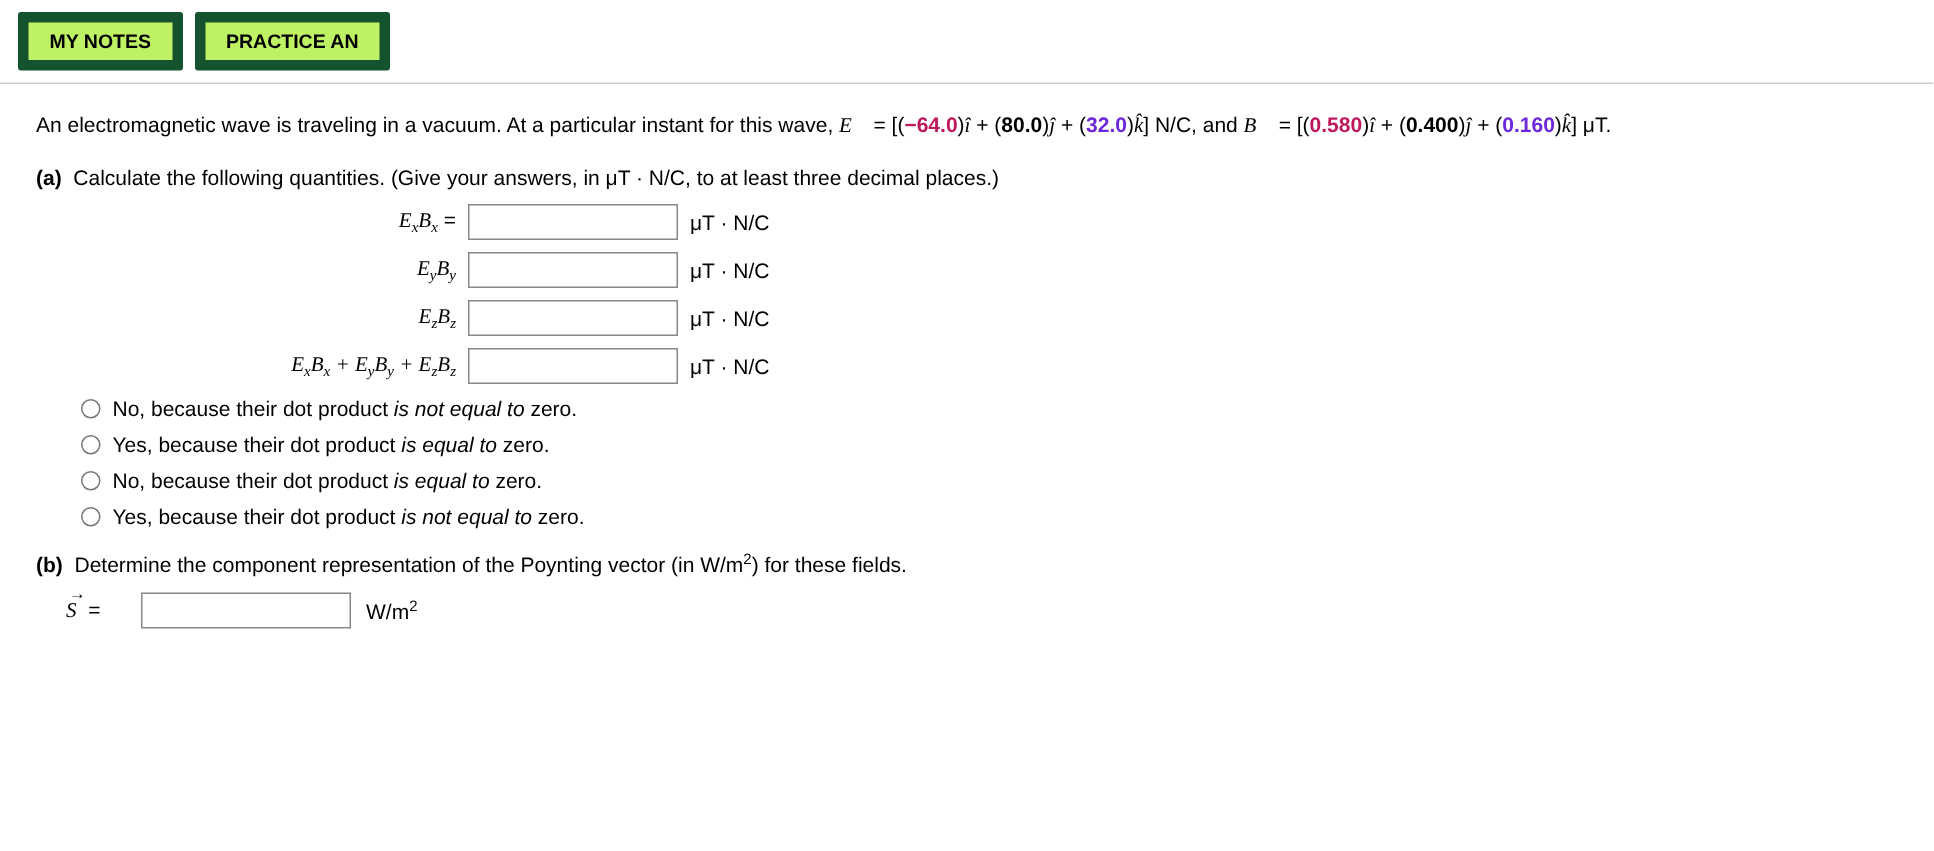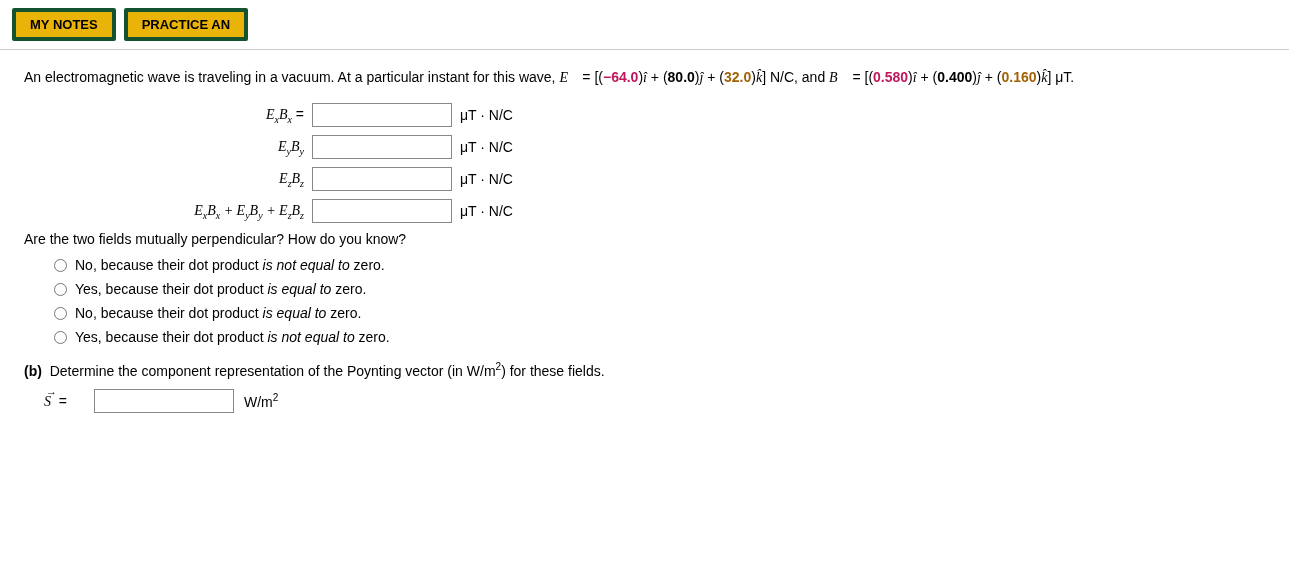--- a/index.html
+++ b/index.html
@@ -36,22 +36,22 @@
     .problem-code {
       font-weight: bold;
       font-size: 14px;
     }
     .header-right {
       display: flex;
       align-items: center;
       gap: 8px;
     }
     .btn-header {
-      border: 4px solid #14532d;
-      background: #eab308;
+      border: 7px solid #14532d;
+      background: #bef264;
       padding: 5px 14px;
       font-size: 13px;
       cursor: pointer;
       font-weight: bold;
       border-radius: 2px;
       white-space: nowrap;
     }
 
     .content {
       padding: 16px 24px;
@@ -157,21 +157,21 @@
       padding: 4px 12px;
       font-size: 13px;
       cursor: pointer;
       font-weight: bold;
     }
 
     sup { font-size: 10px; }
     sub { font-size: 10px; }
     .highlight-blue { color: #be185d; font-weight: bold; }
     .highlight-red { color: #000000; font-weight: bold; }
-    .highlight-green { color: #a16207; font-weight: bold; }
+    .highlight-green { color: #6d28d9; font-weight: bold; }
 
     .math-inline { font-family: "Times New Roman", serif; font-style: italic; }
   </style>
 </head>
 <body>
 
 <div class="header">
   <div class="header-right">
     <button class="btn-header">MY NOTES</button>
     <button class="btn-header">PRACTICE AN</button>
@@ -186,20 +186,23 @@
     </span>
     = [(<span class="highlight-blue">−64.0</span>)<span class="math-inline">î</span>
     + (<span class="highlight-red">80.0</span>)<span class="math-inline">ĵ</span>
     + (<span class="highlight-green">32.0</span>)<span class="math-inline">k̂</span>] N/C, and
     <span class="math-inline">B⃗</span>
     = [(<span class="highlight-blue">0.580</span>)<span class="math-inline">î</span>
     + (<span class="highlight-red">0.400</span>)<span class="math-inline">ĵ</span>
     + (<span class="highlight-green">0.160</span>)<span class="math-inline">k̂</span>] μT.
   </div>
 
+  <div class="part-label">
+    <strong>(a)</strong>&nbsp; Calculate the following quantities. (Give your answers, in μT · N/C, to at least three decimal places.)
+  </div>
 
   <div class="equation-table">
     <div class="eq-row">
       <span class="eq-label">
         <span class="math-inline">E<sub>x</sub>B<sub>x</sub></span> =
       </span>
       <input class="eq-input" type="text" value="" style="">
       <span class="eq-unit">μT · N/C</span>
     </div>
     <div class="eq-row">
@@ -218,23 +221,20 @@
     </div>
     <div class="eq-row">
       <span class="eq-label">
         <span class="math-inline">E<sub>x</sub>B<sub>x</sub> + E<sub>y</sub>B<sub>y</sub> + E<sub>z</sub>B<sub>z</sub></span>
       </span>
       <input class="eq-input" type="text" value="" style="">
       <span class="eq-unit">μT · N/C</span>
     </div>
   </div>
 
-  <div class="perpendicular-question">
-    Are the two fields mutually perpendicular? How do you know?
-  </div>
 
   <div class="radio-options">
     <div class="radio-row">
       <input type="radio" name="perp" id="r1" style="">
       <label for="r1">
         No, because their dot product <em>is not equal to</em> zero.
       </label>
     </div>
     <div class="radio-row">
       <input type="radio" name="perp" id="r3" style="">

